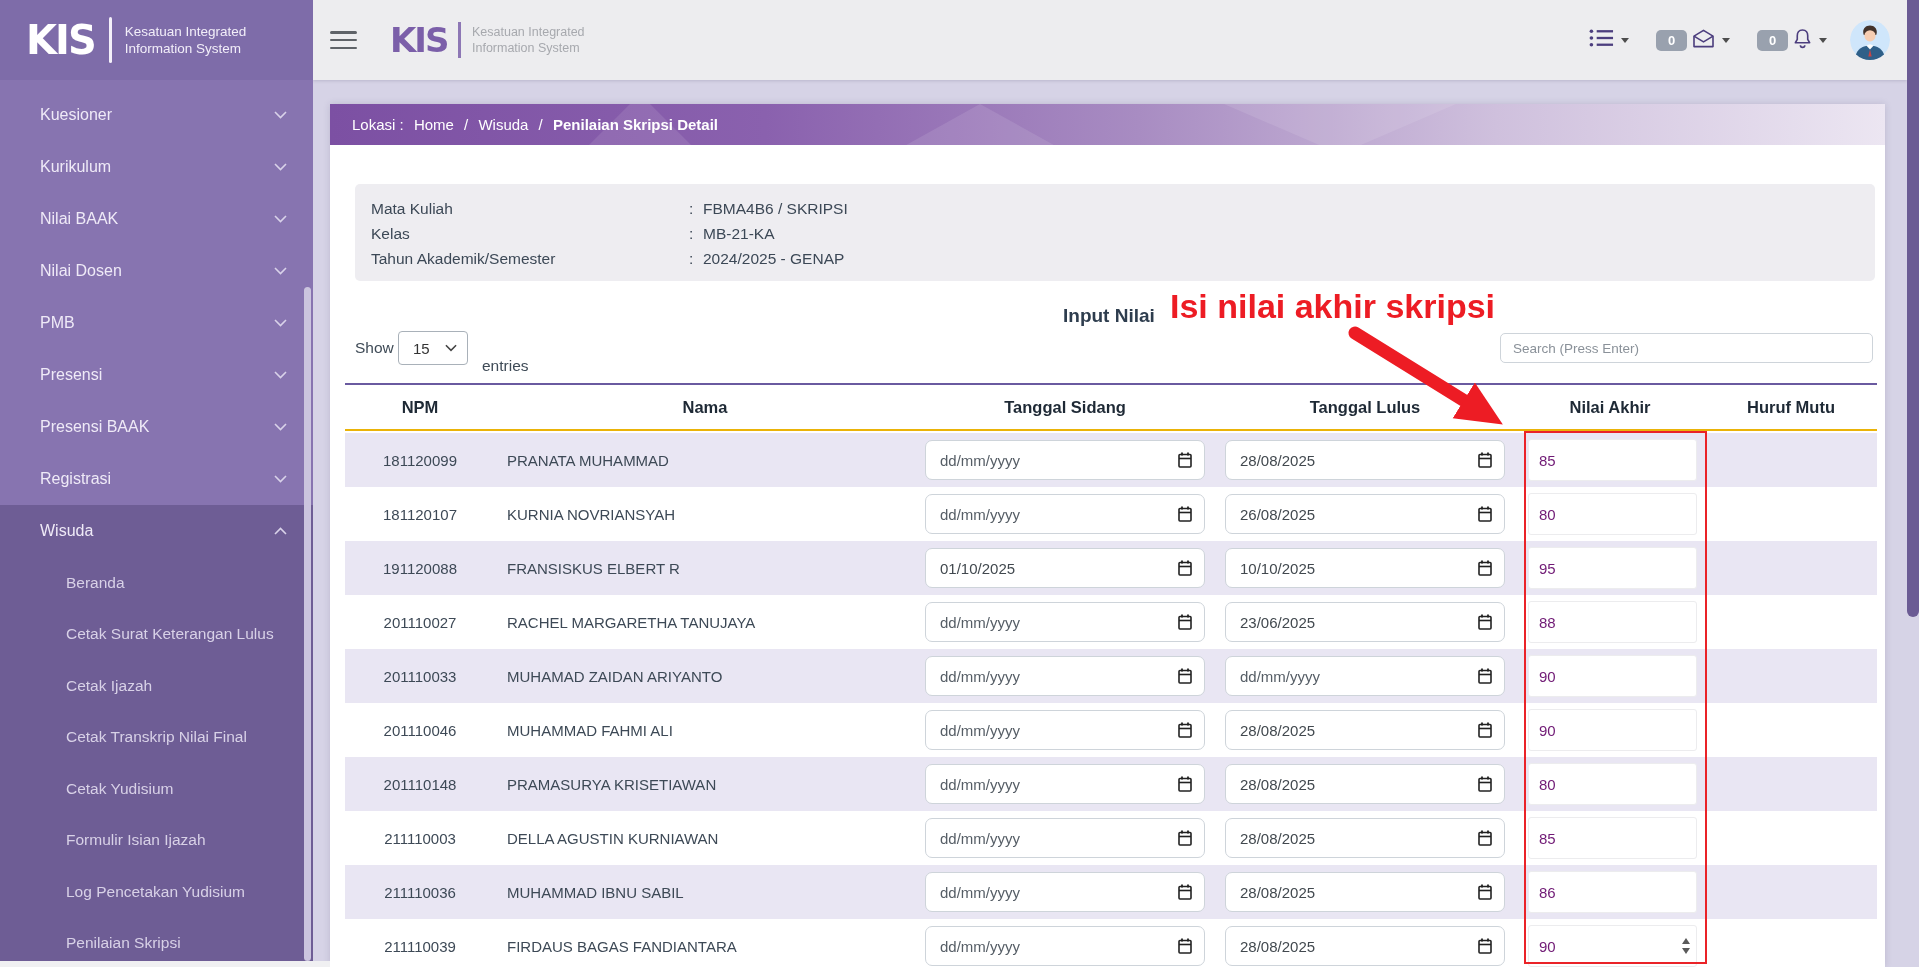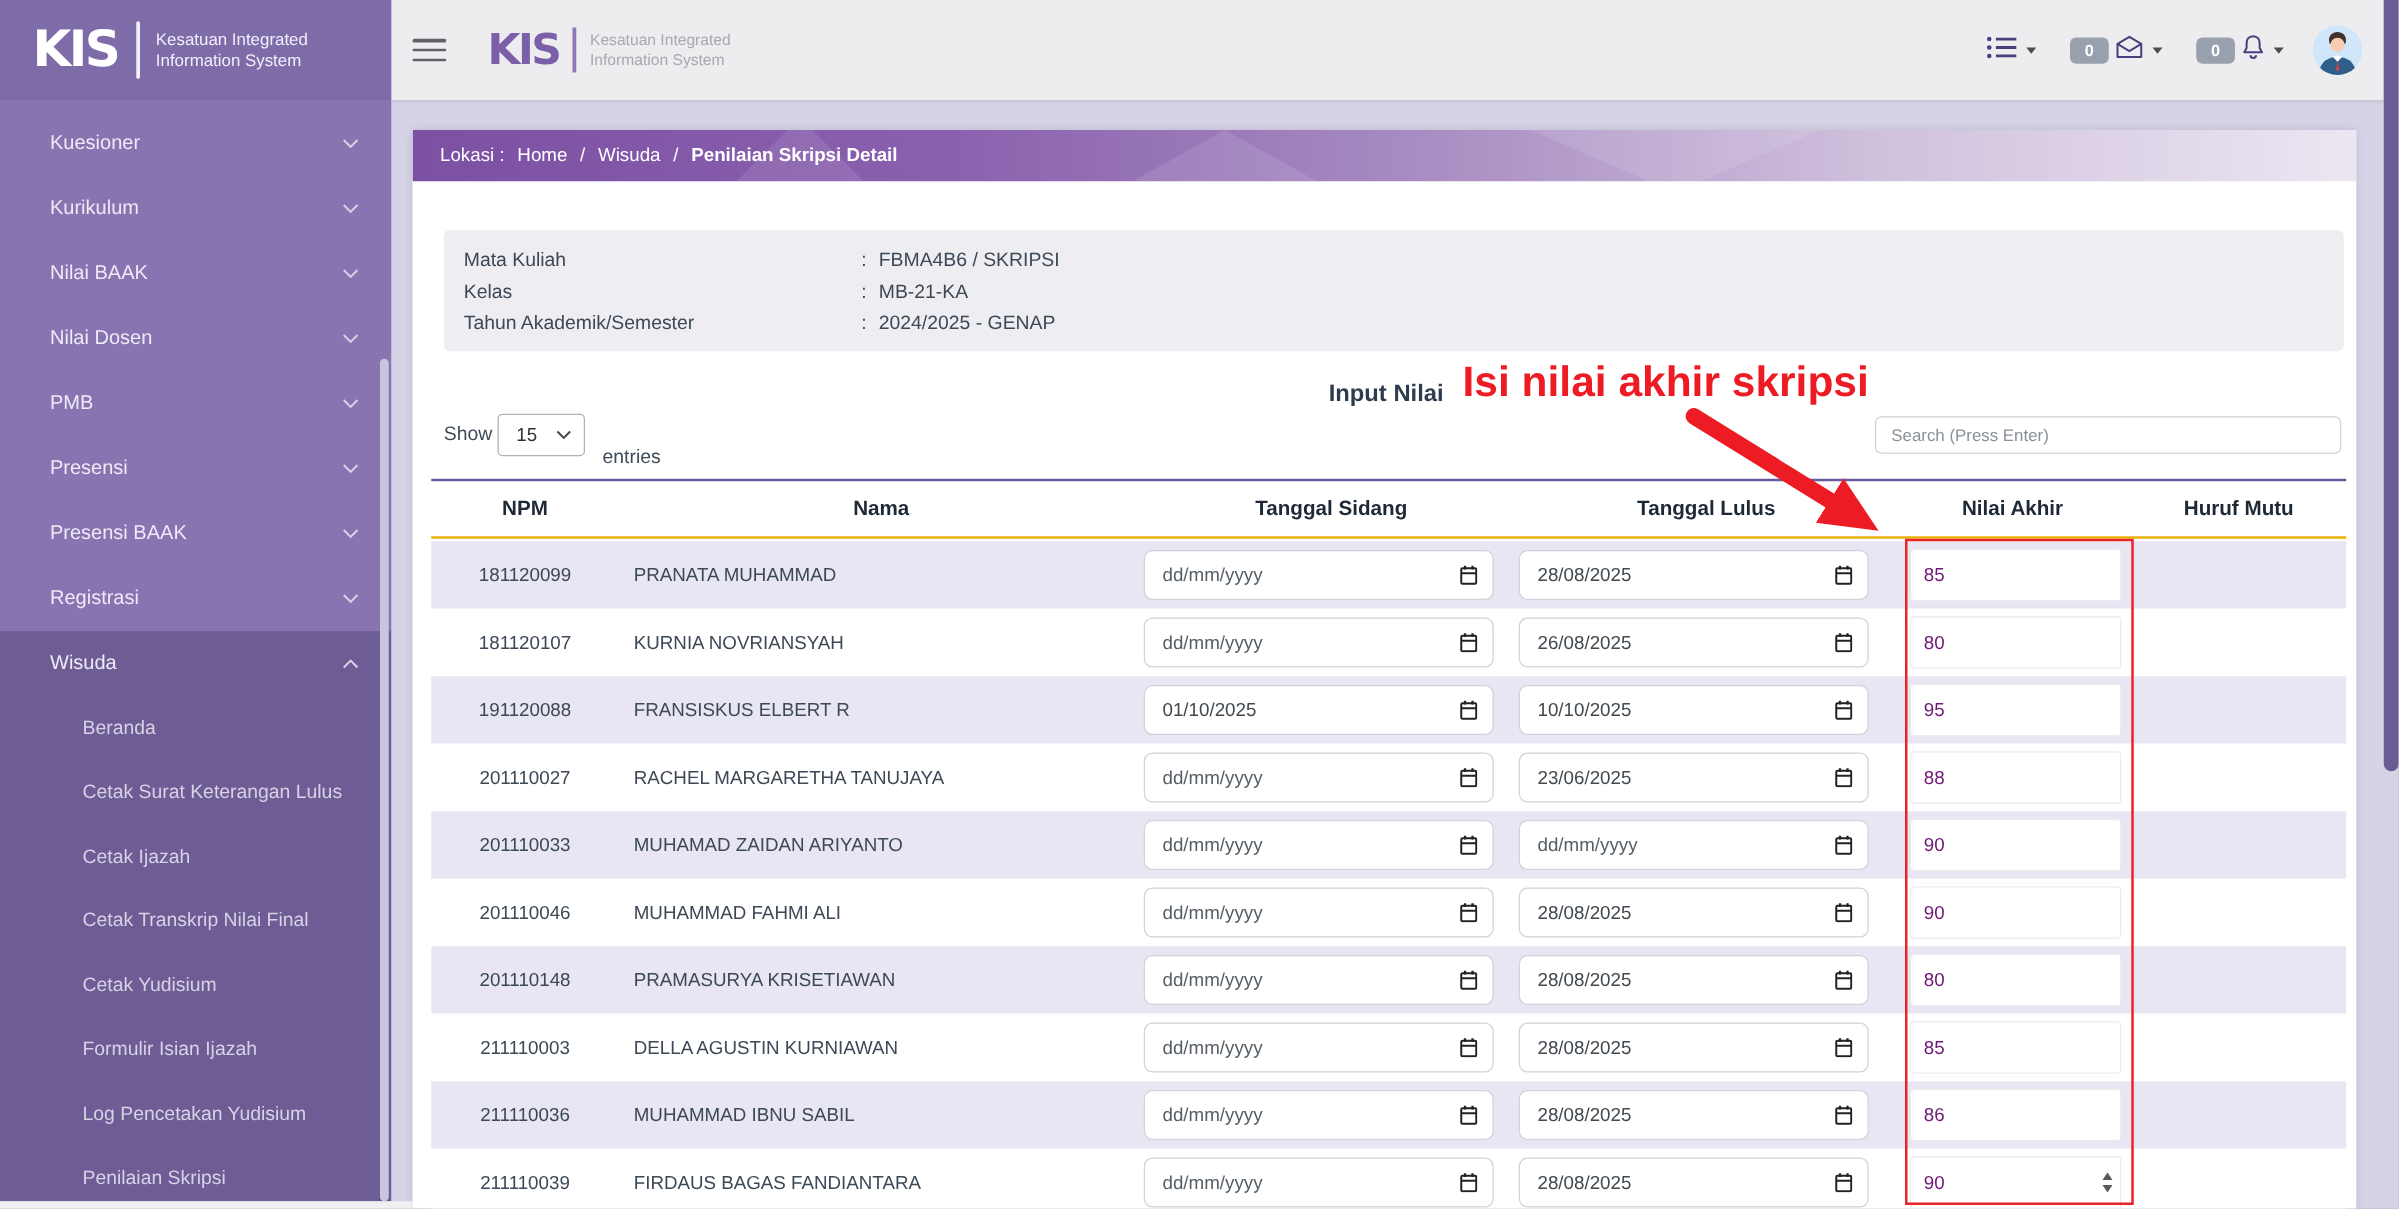--- a/index.html
+++ b/index.html
@@ -74,21 +74,21 @@
   .thead{position:absolute;left:15px;top:279px;width:1532px;height:48px;border-top:2px solid #6a5aa0;
          border-bottom:2px solid #eab308;display:flex;align-items:center;font-weight:bold;font-size:16.5px;color:#1e2935;
          box-sizing:border-box;}
   .thead .hcell{text-align:center;}
   .tbody{position:absolute;left:15px;top:329px;width:1532px;display:flex;flex-direction:column;}
   .trow{height:54px;display:flex;align-items:center;}
   .trow:nth-child(odd){background:#e9e6f3;}
   .trow:nth-child(even){background:#fff;}
   .c-npm{width:150px;text-align:center;font-size:15px;color:#3d4956;}
   .c-nama{width:420px;padding-left:12px;box-sizing:border-box;font-size:15px;color:#3d4956;}
-  .c-date{width:300px;display:flex;}
+  .c-date{width:300px;display:flex;justify-content:center;}
   .c-nilai{width:190px;}
   .c-huruf{width:172px;text-align:center;font-size:15px;color:#3d4956;}
   .h-npm{width:150px;}.h-nama{width:420px;}.h-date{width:300px;}.h-nilai{width:190px;}.h-huruf{width:172px;}
   .date-box{width:280px;height:40px;border:1px solid #ced4da;border-radius:7px;background:#fff;display:flex;
             align-items:center;padding:0 12px;box-sizing:border-box;}
   .date-box input{border:none;outline:none;flex:1;min-width:0;font-size:15px;color:#42494f;font-family:inherit;background:transparent;}
   .date-box input::placeholder{color:#565e66;}
   .cal{margin-left:8px;display:flex;flex:0 0 auto;}
   .num-wrap{position:relative;width:167px;height:40px;margin-left:13px;border:1px solid #ececee;border-radius:3px;background:#fff;}
   .num-wrap input{width:100%;height:100%;border:none;outline:none;box-sizing:border-box;padding:0 22px 0 10px;

